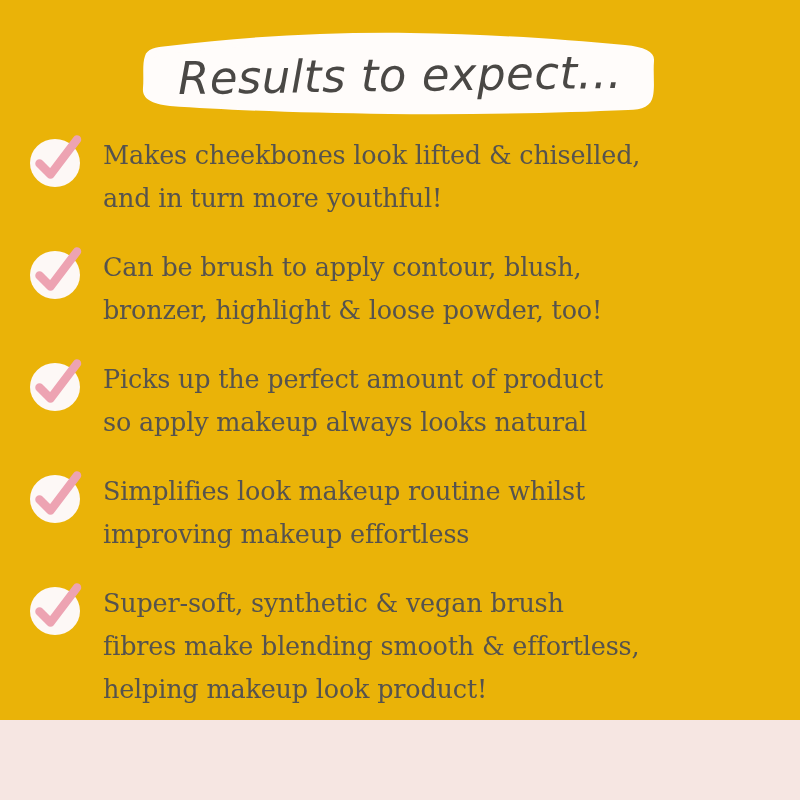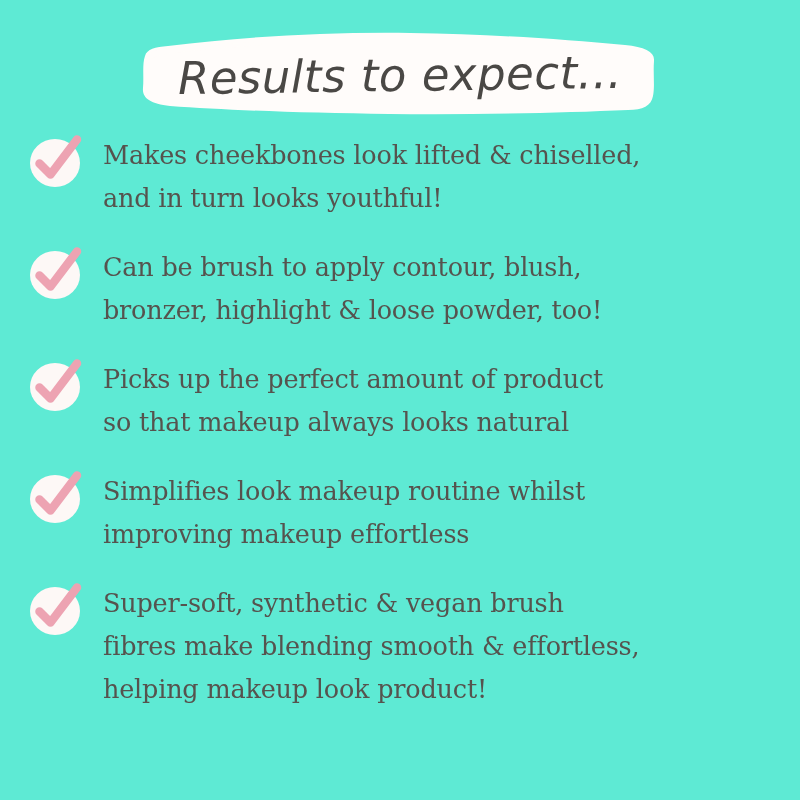--- a/index.html
+++ b/index.html
@@ -11,22 +11,22 @@
     width: 800px;
     height: 800px;
     overflow: hidden;
     background: #f6e6e2;
     font-family: "DejaVu Serif", serif;
   }
 
   #poster {
     position: relative;
     width: 800px;
-    height: 800px;
-    background: #5eead4;
+    height: 720px;
+    background: #eab308;
     box-sizing: border-box;
   }
 
   
   .banner-wrap {
     position: absolute;
     left: 0;
     top: 30px;
     width: 800px;
     height: 90px;
@@ -142,21 +142,21 @@
 
     <div class="list-item">
       <div class="check-wrap">
         <svg class="check-icon" viewBox="0 0 58 58">
           <ellipse cx="27" cy="30" rx="25" ry="24" fill="#fdf8f6"></ellipse>
           <path d="M11.5,30.5 L22.5,41.5 L49,6.5" stroke="#eda3b2" stroke-width="8.5" stroke-linecap="round" stroke-linejoin="round" fill="none"></path>
         </svg>
       </div>
       <div class="item-text">
         <span class="ln">Makes cheekbones look lifted &amp; chiselled,</span>
-        <span class="ln">and in turn looks youthful!</span>
+        <span class="ln">and in turn more youthful!</span>
       </div>
     </div>
 
     <div class="list-item">
       <div class="check-wrap">
         <svg class="check-icon" viewBox="0 0 58 58">
           <ellipse cx="27" cy="30" rx="25" ry="24" fill="#fdf8f6"></ellipse>
           <path d="M11.5,30.5 L22.5,41.5 L49,6.5" stroke="#eda3b2" stroke-width="8.5" stroke-linecap="round" stroke-linejoin="round" fill="none"></path>
         </svg>
       </div>
@@ -168,21 +168,21 @@
 
     <div class="list-item">
       <div class="check-wrap">
         <svg class="check-icon" viewBox="0 0 58 58">
           <ellipse cx="27" cy="30" rx="25" ry="24" fill="#fdf8f6"></ellipse>
           <path d="M11.5,30.5 L22.5,41.5 L49,6.5" stroke="#eda3b2" stroke-width="8.5" stroke-linecap="round" stroke-linejoin="round" fill="none"></path>
         </svg>
       </div>
       <div class="item-text">
         <span class="ln">Picks up the perfect amount of product</span>
-        <span class="ln">so that makeup always looks natural</span>
+        <span class="ln">so apply makeup always looks natural</span>
       </div>
     </div>
 
     <div class="list-item">
       <div class="check-wrap">
         <svg class="check-icon" viewBox="0 0 58 58">
           <ellipse cx="27" cy="30" rx="25" ry="24" fill="#fdf8f6"></ellipse>
           <path d="M11.5,30.5 L22.5,41.5 L49,6.5" stroke="#eda3b2" stroke-width="8.5" stroke-linecap="round" stroke-linejoin="round" fill="none"></path>
         </svg>
       </div>

